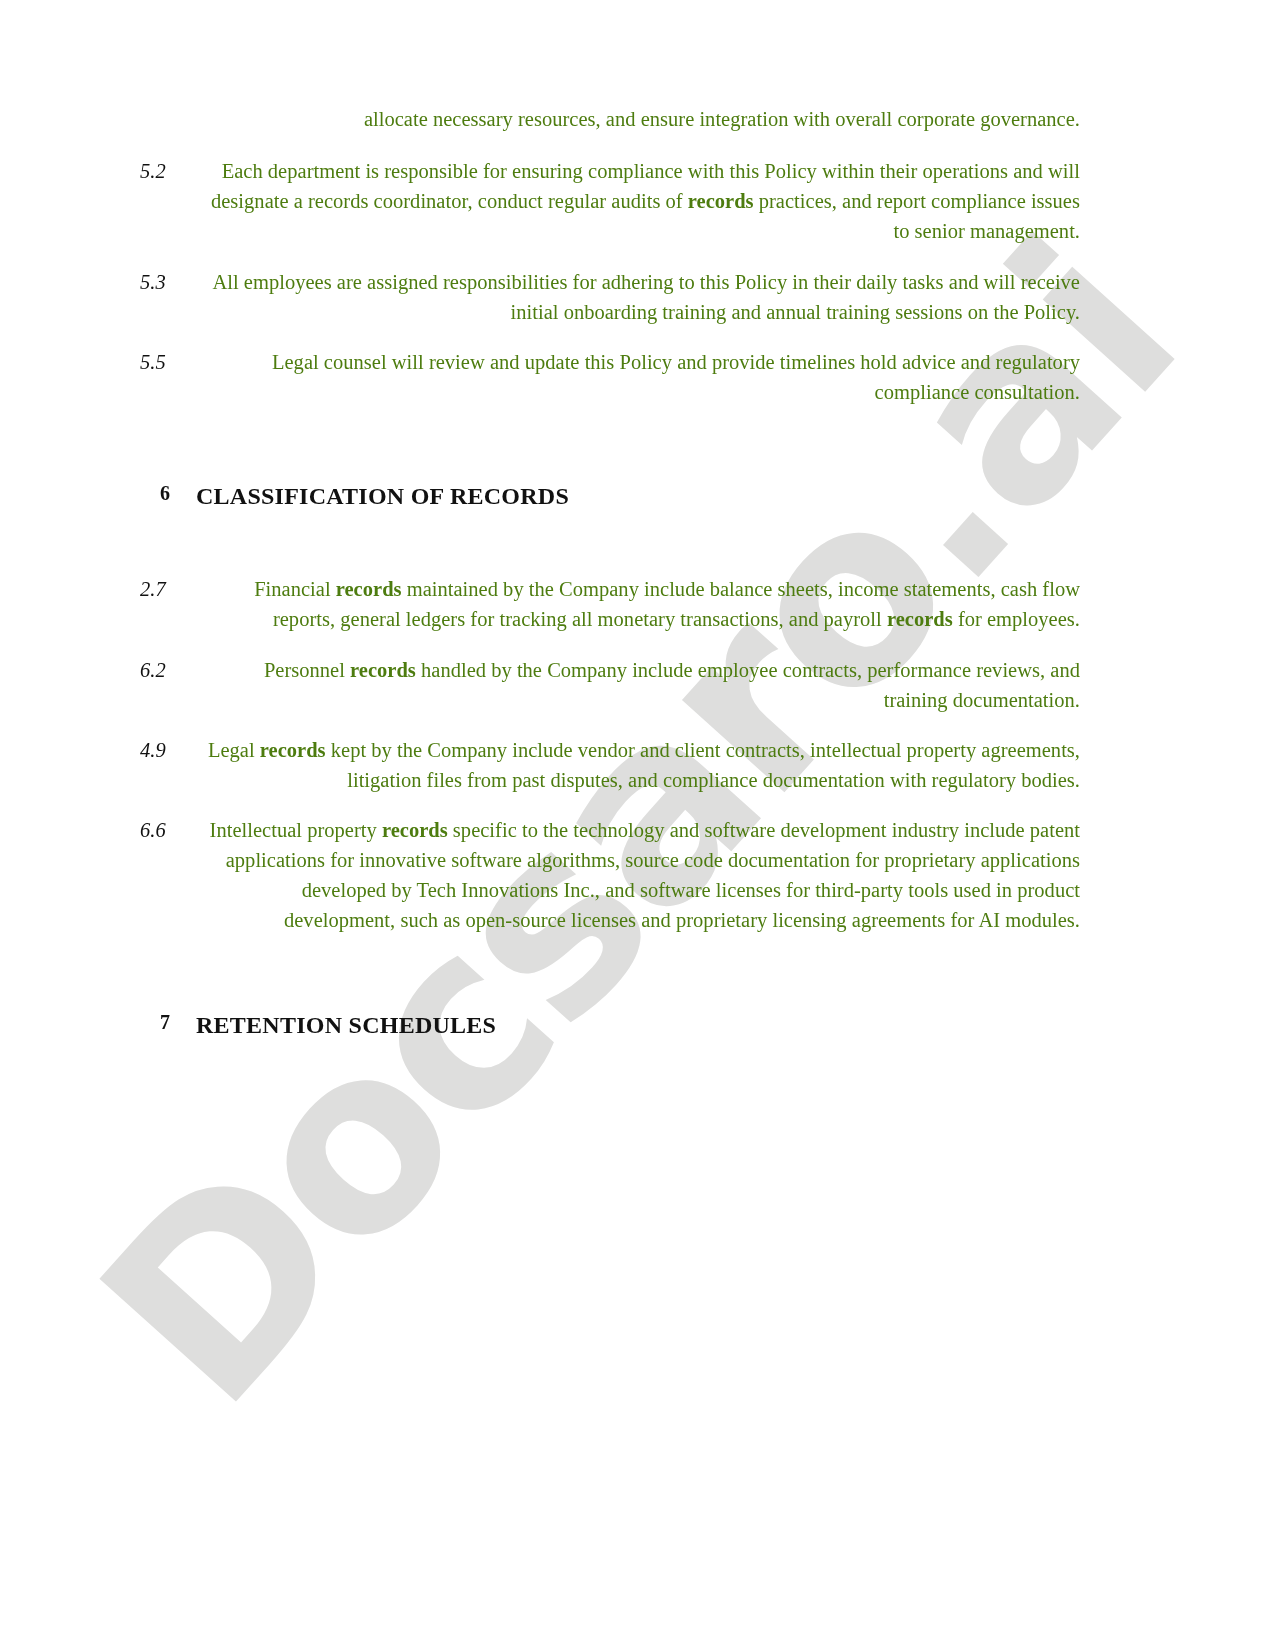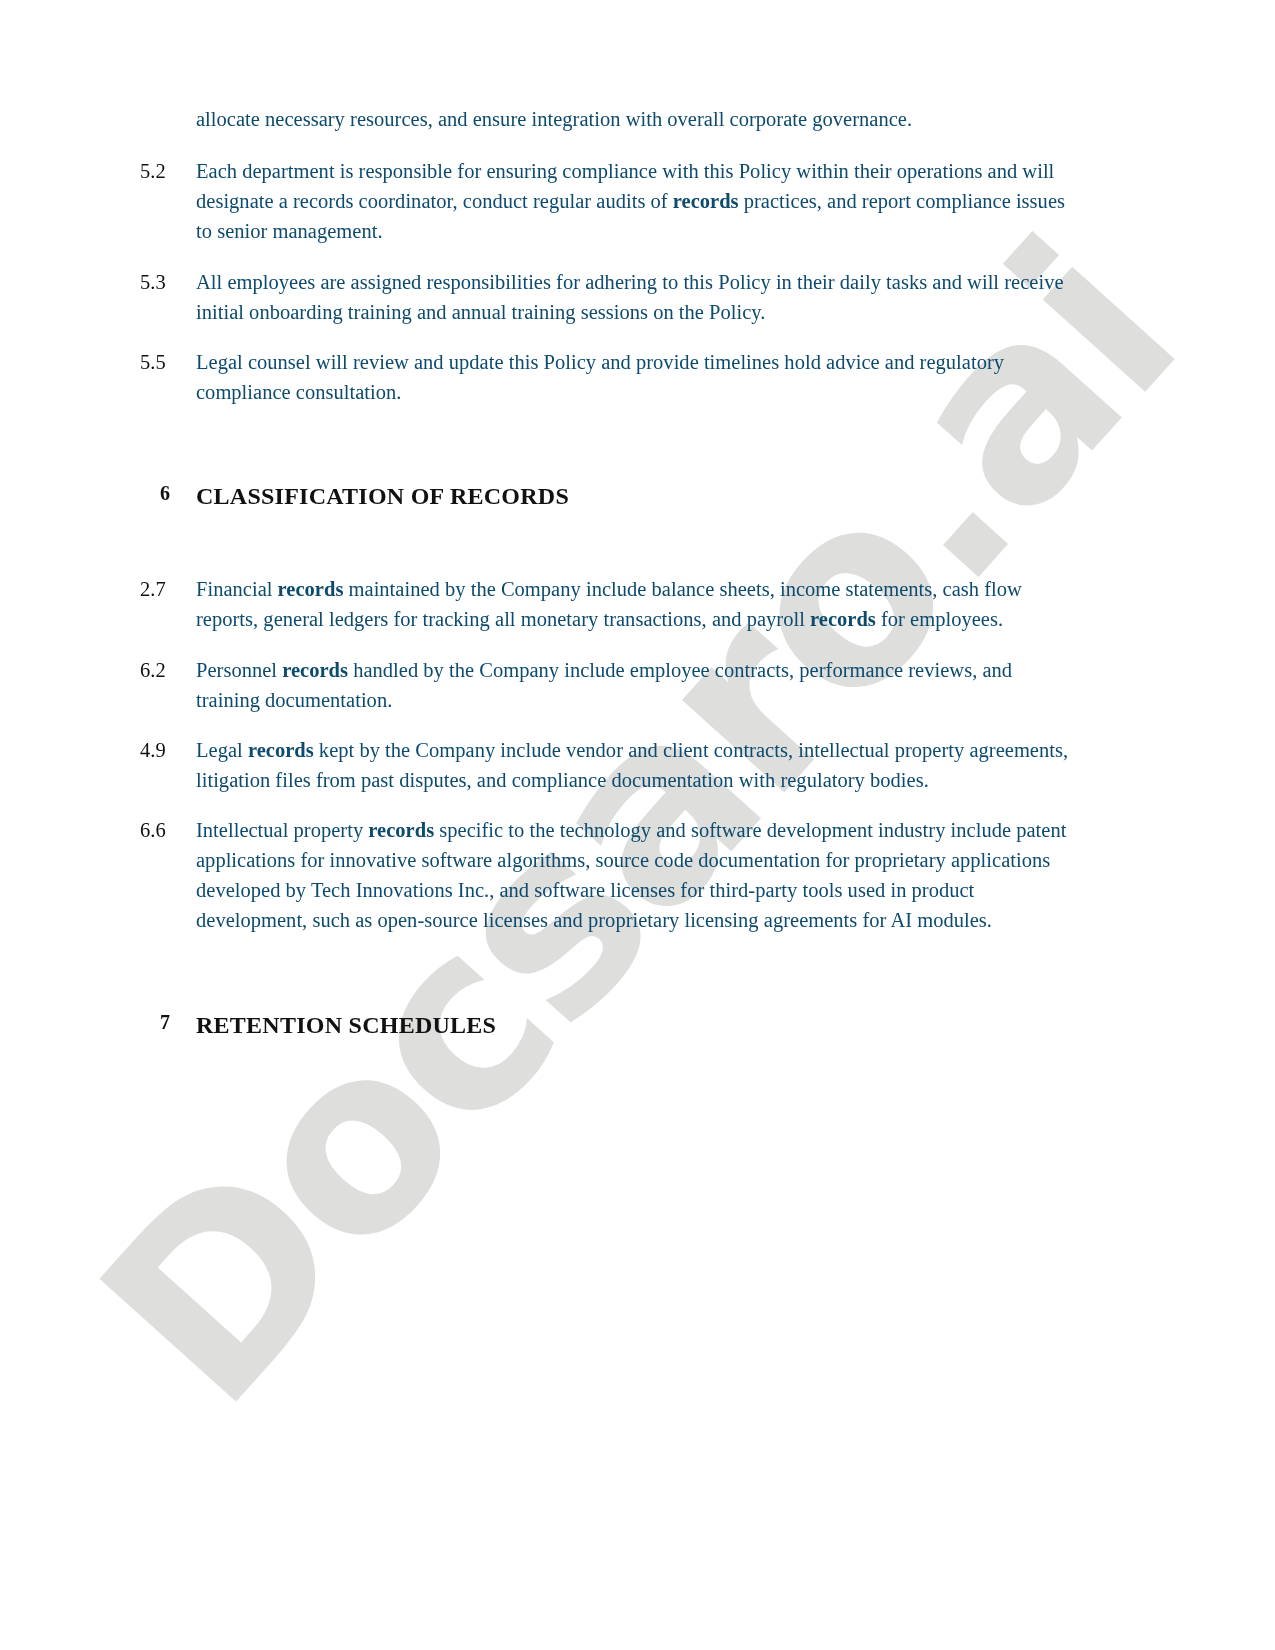--- a/index.html
+++ b/index.html
@@ -56,27 +56,28 @@
     display: flex;
     align-items: flex-start;
     margin: 0 0 20px 0;
   }
   .clause-num {
     flex: 0 0 56px;
     font-size: 20.5px;
     line-height: 1.47;
     color: #111111;
     letter-spacing: 0.1px;
+    font-style: italic;
   }
   .clause-body {
     flex: 1 1 auto;
     font-size: 20.5px;
     line-height: 1.47;
-    color: #0c4a6e;
-    text-align: left;
+    color: #4d7c0f;
+    text-align: right;
     letter-spacing: 0.02px;
   }
 
   
   .clause.continued {
     margin-bottom: 22px;
   }
   .clause.continued .clause-num {
     visibility: hidden;
   }

